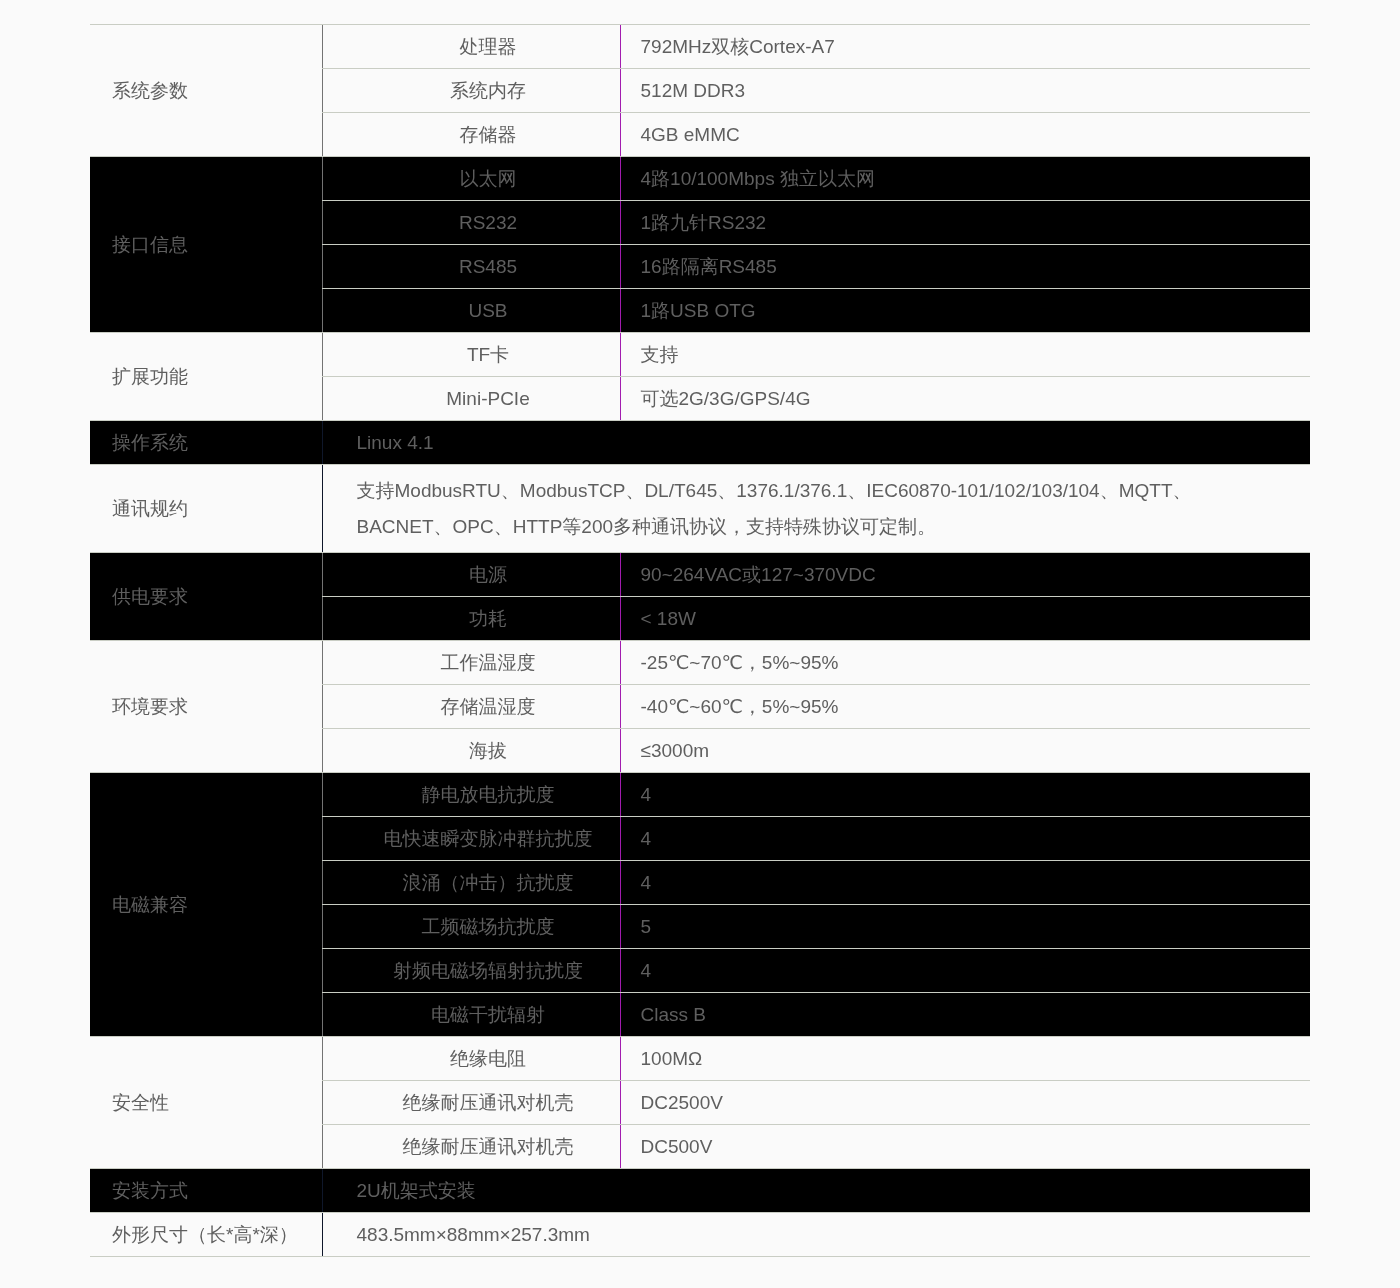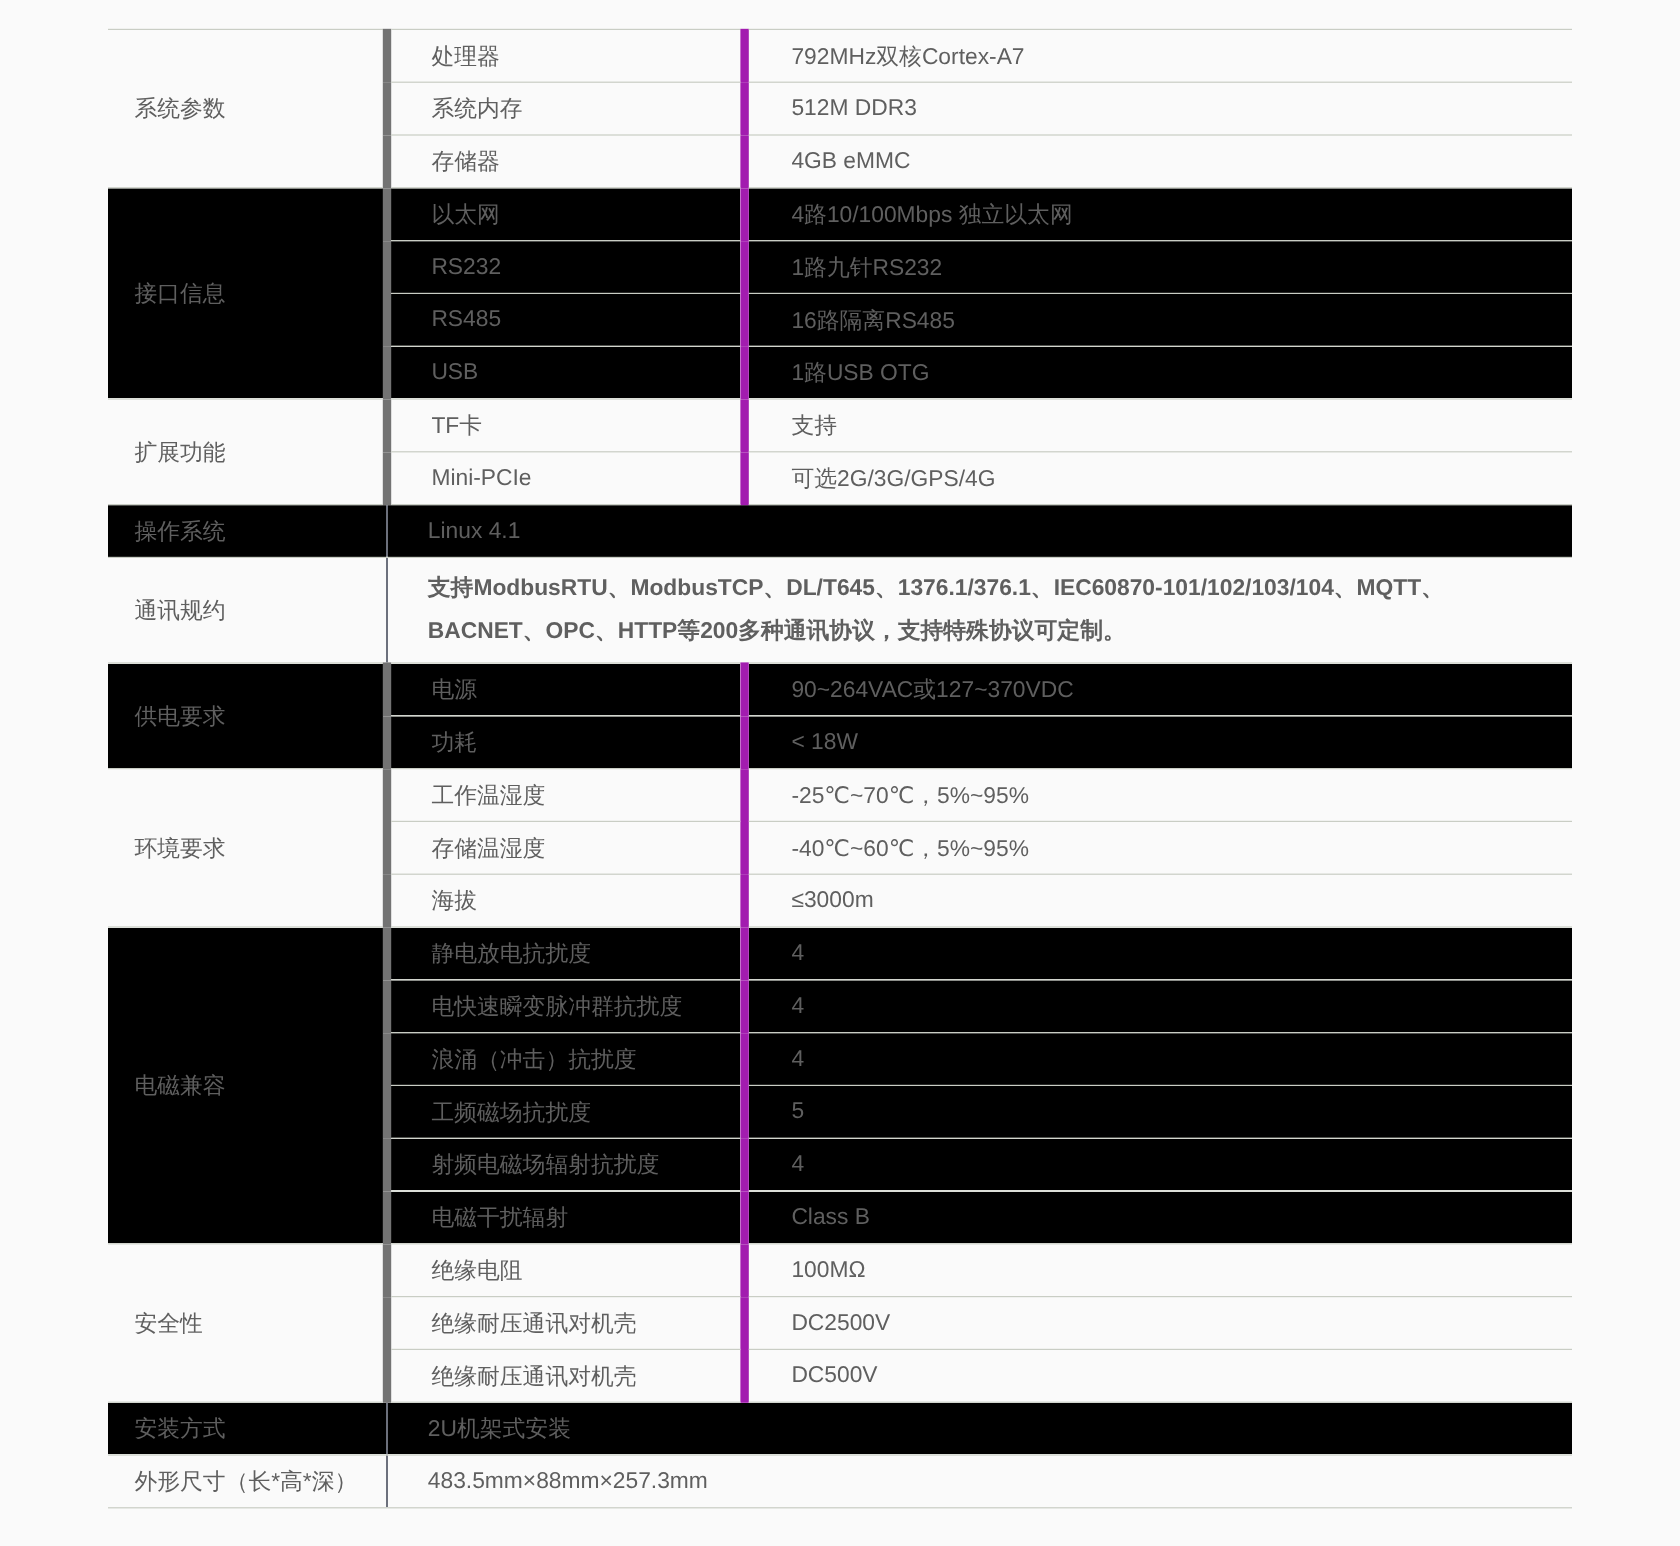--- a/index.html
+++ b/index.html
@@ -31,25 +31,25 @@
     border-bottom: 1px solid #c9cdc4;
     vertical-align: middle;
     height: 43px;
     padding: 0;
     white-space: nowrap;
     overflow: hidden;
   }
   tr.green td { background: #000000; }
   tr.white td { background: #fafafa; }
   td.cat { padding-left: 22px; }
-  td.p   { padding-left: 34px; border-left: 7px solid #737373; }
-  td.v   { padding-left: 36px; border-left: 7px solid #a21caf; }
+  td.p   { padding-left: 34px; border-left: 1px solid #737373; text-align: center; }
+  td.v   { padding-left: 20px; border-left: 1px solid #a21caf; }
   td.vm  { padding-left: 34px; border-left: 1px solid #0f172a; }
   tr.tall td { height: 87px; }
-  td.vm.wrap { white-space: normal; font-weight: bold; }
+  td.vm.wrap { white-space: normal; }
   td.vm.wrap .txt {
     max-width: 930px;
     line-height: 36px;
     padding: 6px 0;
   }
 </style>
 </head>
 <body>
 
 <div class="page">

